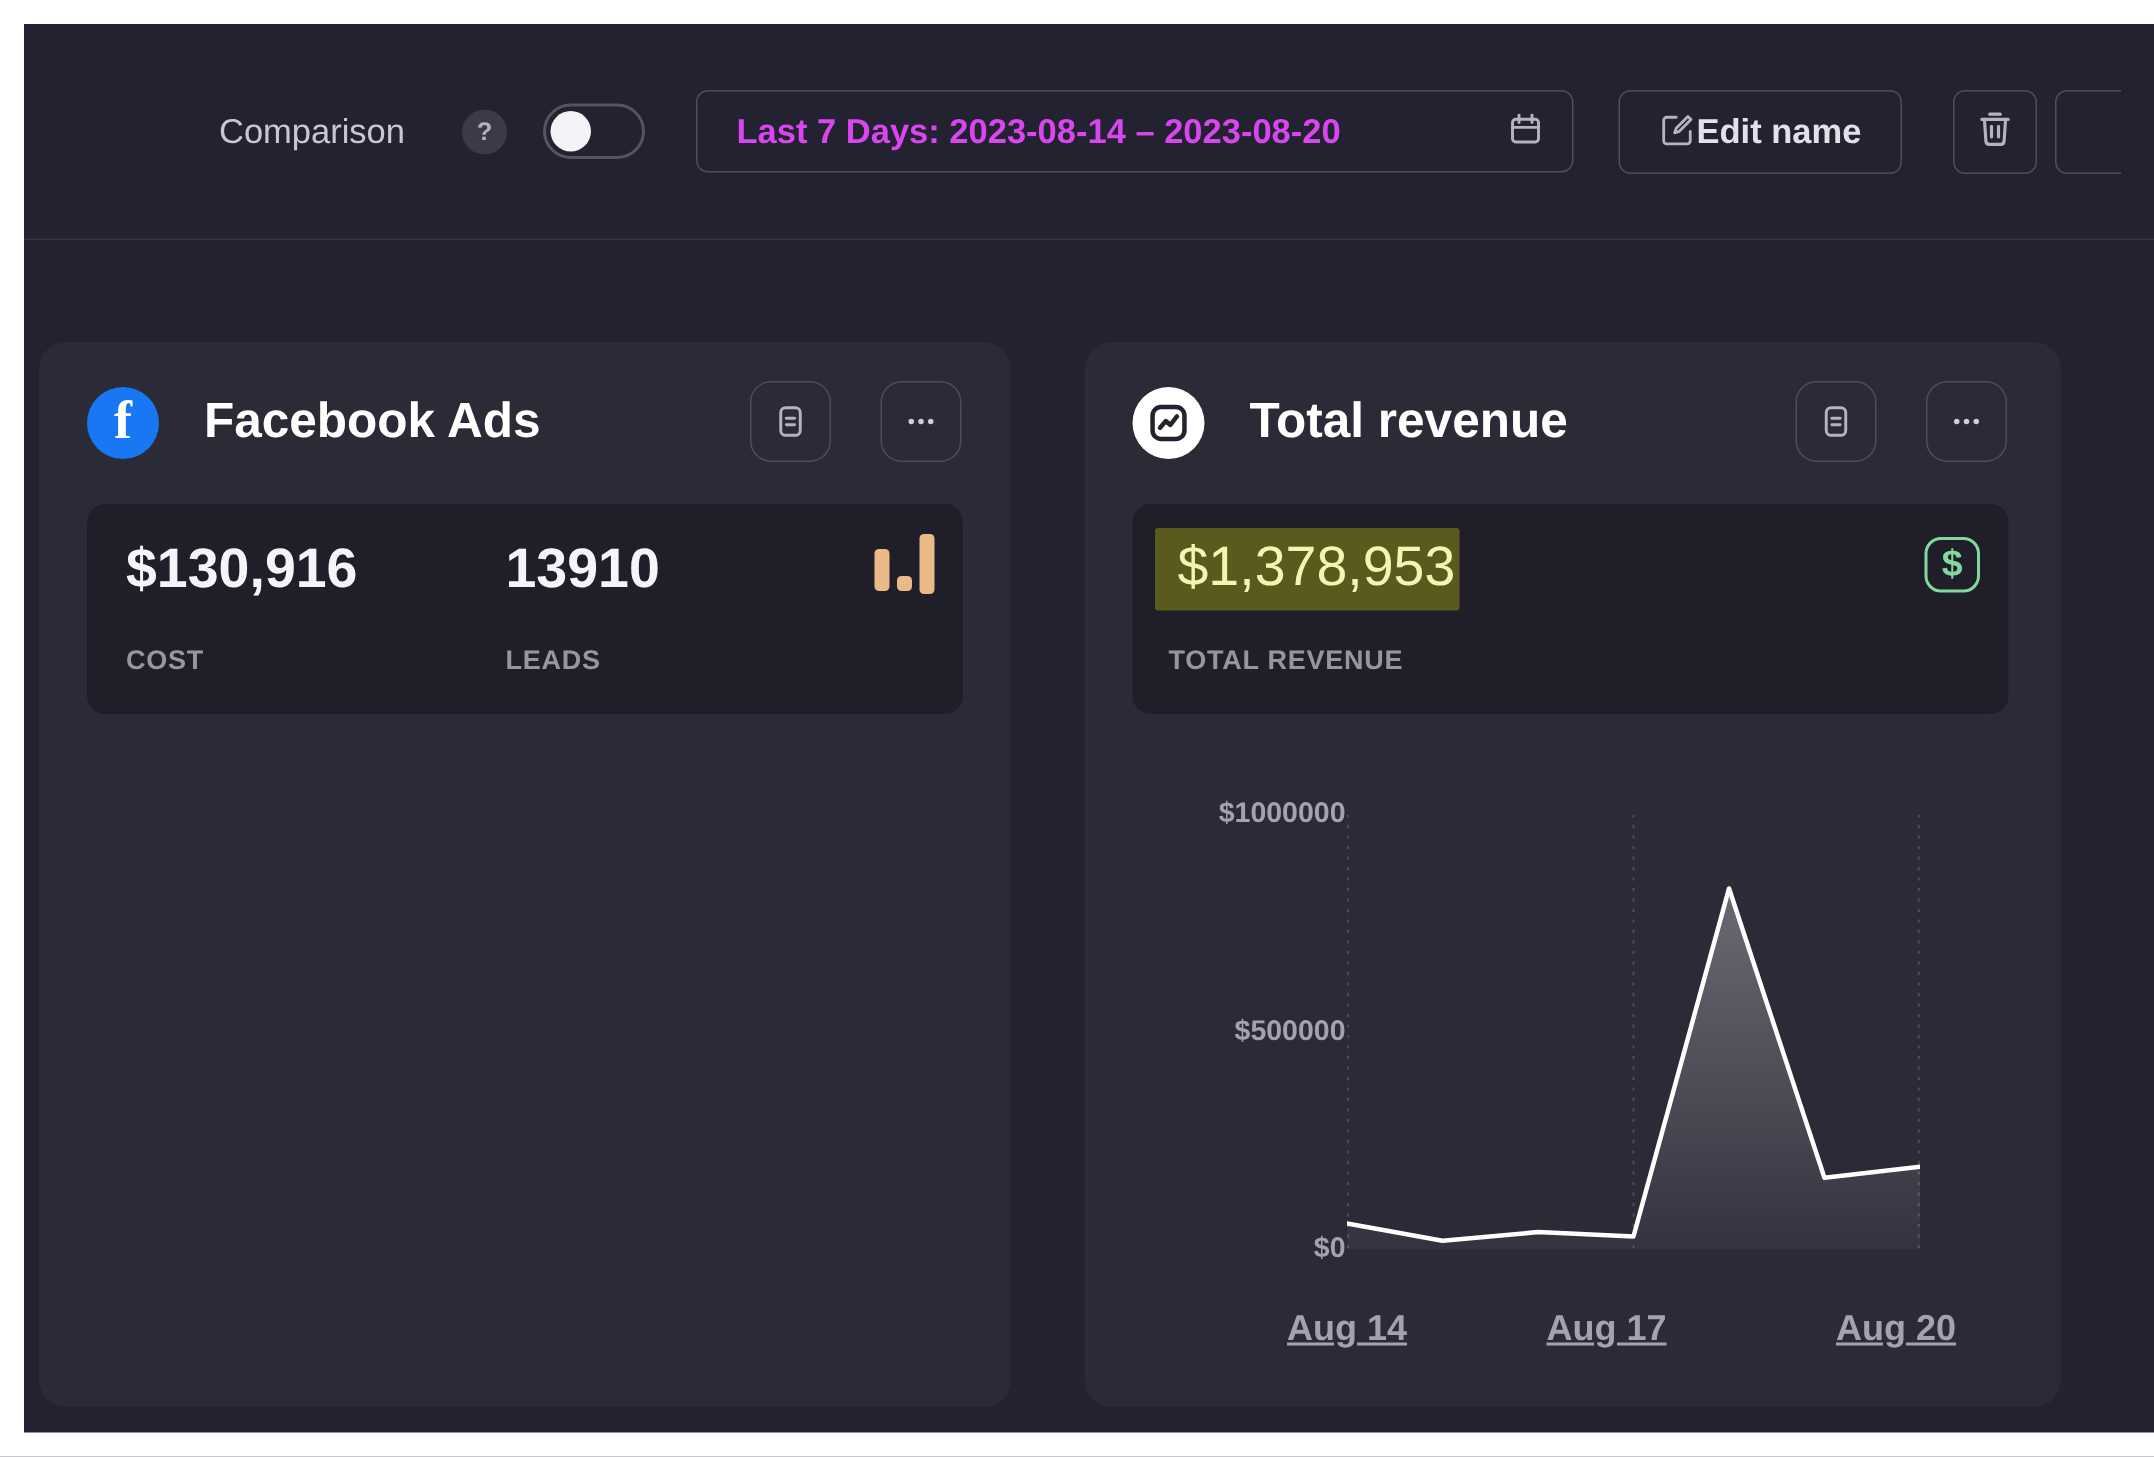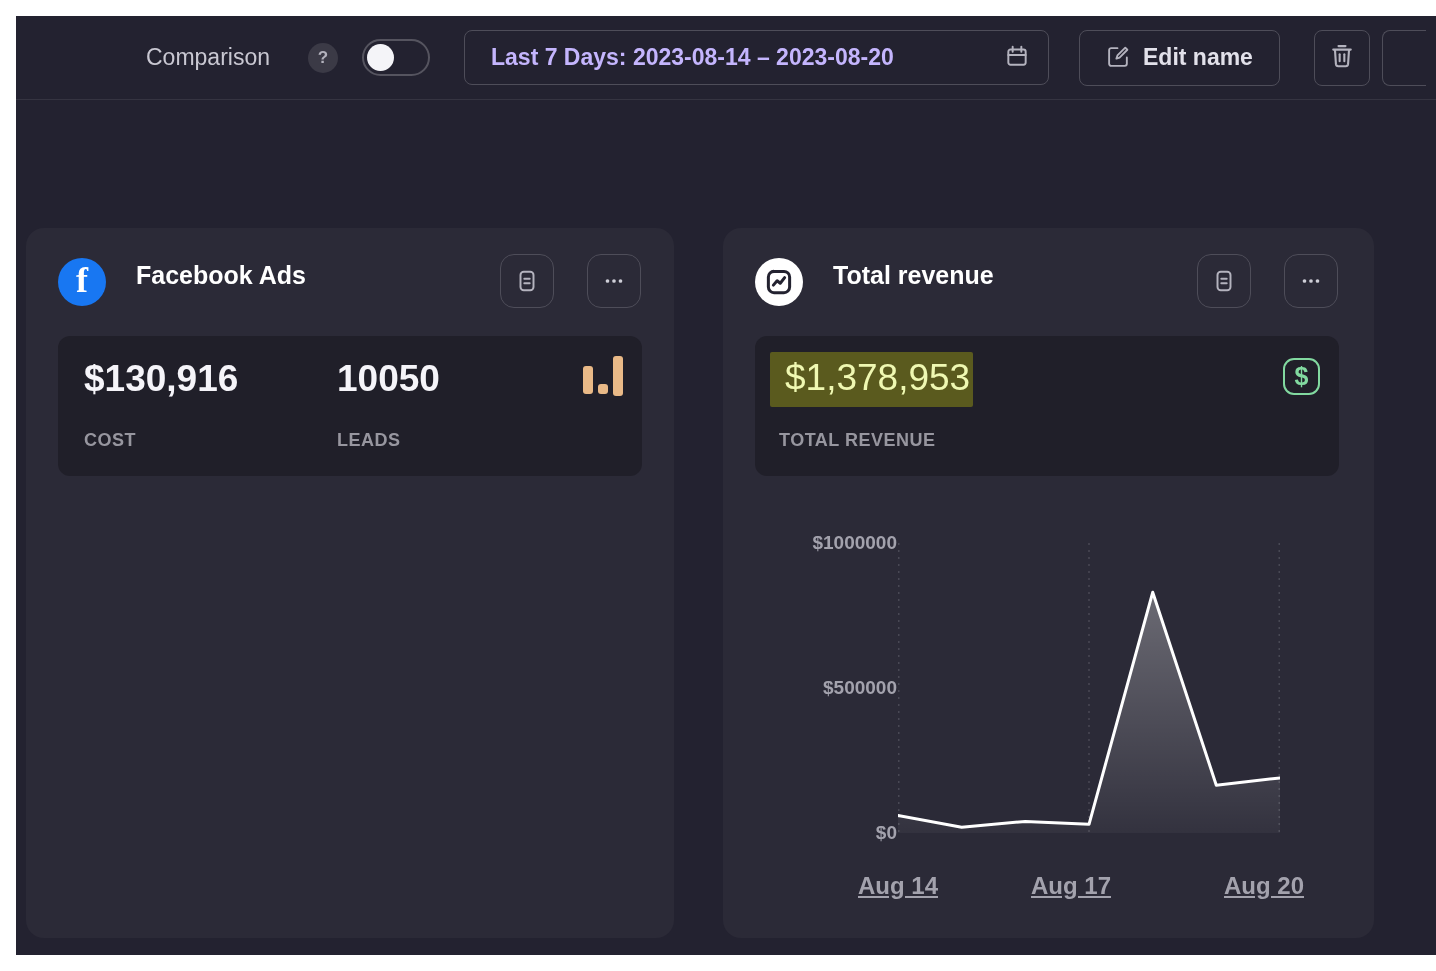--- a/index.html
+++ b/index.html
@@ -2,57 +2,57 @@
 <html><head>
 <meta charset="utf-8">
 <style>
   * { box-sizing: border-box; margin: 0; padding: 0; }
   html, body { width: 1436px; height: 971px; background: #ffffff; overflow: hidden;
     font-family: "Liberation Sans", sans-serif; }
   .app { position: absolute; left: 16px; top: 16px; width: 1420px; height: 939px;
     background: #232230; overflow: hidden; }
 
   
-  .topbar { position: relative; height: 84px; border-bottom: 1px solid #353441;
+  .topbar { position: relative; height: 144px; border-bottom: 1px solid #353441;
     display: flex; align-items: center; }
   .comparison-label { margin-left: 130px; color: #c9c8d2; font-size: 23px; }
   .help-circle { margin-left: 38px; width: 30px; height: 30px; border-radius: 50%;
     background: #3b3a46; color: #b3b2bd; font-size: 17px; font-weight: bold;
     display: flex; align-items: center; justify-content: center; cursor: pointer; }
   .toggle { margin-left: 24px; width: 68px; height: 37px; border: 2px solid #55545f;
     border-radius: 19px; position: relative; cursor: pointer; }
   .toggle .knob { position: absolute; left: 3px; top: 3px; width: 27px; height: 27px;
     border-radius: 50%; background: #f4f4f8; }
   .date-btn { margin-left: 34px; width: 585px; height: 55px; border: 1.5px solid #4e4d59;
     border-radius: 8px; background: transparent; display: flex; align-items: center;
     padding: 0 18px 0 26px; cursor: pointer; }
-  .date-btn .date-text { color: #c4b5fd; font-size: 23px; font-weight: bold; flex: 1;
+  .date-btn .date-text { color: #d946ef; font-size: 23px; font-weight: bold; flex: 1;
     text-align: left; }
   .outline-btn { border: 1.5px solid #4e4d59; border-radius: 8px; background: transparent;
     display: flex; align-items: center; justify-content: center; cursor: pointer; }
-  .edit-btn { margin-left: 30px; height: 56px; padding: 0 26px; gap: 12px; }
+  .edit-btn { margin-left: 30px; height: 56px; padding: 0 26px; gap: 0; }
   .edit-btn .edit-label { color: #e2e1ea; font-size: 23px; font-weight: bold; }
   .trash-btn { margin-left: 34px; width: 56px; height: 56px; }
   .partial-btn { margin-left: 12px; width: 44px; height: 56px; border-right: none;
     border-top-right-radius: 0; border-bottom-right-radius: 0; }
   .icon-stroke { stroke: #b4b3be; fill: none; stroke-width: 1.8; stroke-linecap: round;
     stroke-linejoin: round; }
 
   
   .card { position: absolute; top: 212px; width: 651px; height: 710px;
     background: #2b2a37; border-radius: 18px; }
   .card.facebook { left: 10px; width: 648px; }
   .card.revenue  { left: 707px; }
   .card-icon { position: absolute; left: 32px; top: 30px; width: 48px; height: 48px;
     border-radius: 50%; display: flex; align-items: center; justify-content: center; }
   .fb-icon { background: #1877f2; color: #ffffff; font-size: 36px; font-weight: bold;
     font-family: "Liberation Serif", serif; padding-bottom: 4px; }
   .rev-icon { background: #ffffff; }
   .card-title { position: absolute; left: 110px; top: 33px; color: #ffffff;
-    font-size: 25px; font-weight: bold; }
+    font-size: 33px; font-weight: bold; }
   .note-btn { position: absolute; left: 474px; top: 26px; width: 54px; height: 54px;
     border-radius: 14px; }
   .more-btn { position: absolute; left: 561px; top: 26px; width: 54px; height: 54px;
     border-radius: 14px; }
 
   .statpanel { position: absolute; left: 32px; top: 108px; width: 584px; height: 140px;
     background: #201f29; border-radius: 12px; }
   .stat-value { position: absolute; top: 22px; color: #f5f4f9; font-size: 37px;
     font-weight: bold; }
   .stat-label { position: absolute; top: 94px; color: #97969f; font-size: 18px;
@@ -140,21 +140,21 @@
     <button class="outline-btn more-btn">
       <svg width="26" height="26" viewBox="0 0 24 24">
         <circle cx="6" cy="12" r="1.7" fill="#cfcfd8"></circle>
         <circle cx="12" cy="12" r="1.7" fill="#cfcfd8"></circle>
         <circle cx="18" cy="12" r="1.7" fill="#cfcfd8"></circle>
       </svg>
     </button>
     <div class="statpanel">
       <div class="stat-value v1">$130,916</div>
       <div class="stat-label l1">COST</div>
-      <div class="stat-value v2">10050</div>
+      <div class="stat-value v2">13910</div>
       <div class="stat-label l2">LEADS</div>
       <div class="minibar-icon">
         <div class="bar b1"></div>
           <div class="dot"></div>
           <div class="bar b2"></div>
       </div>
     </div>
   </div>
 
   <div class="card revenue">

